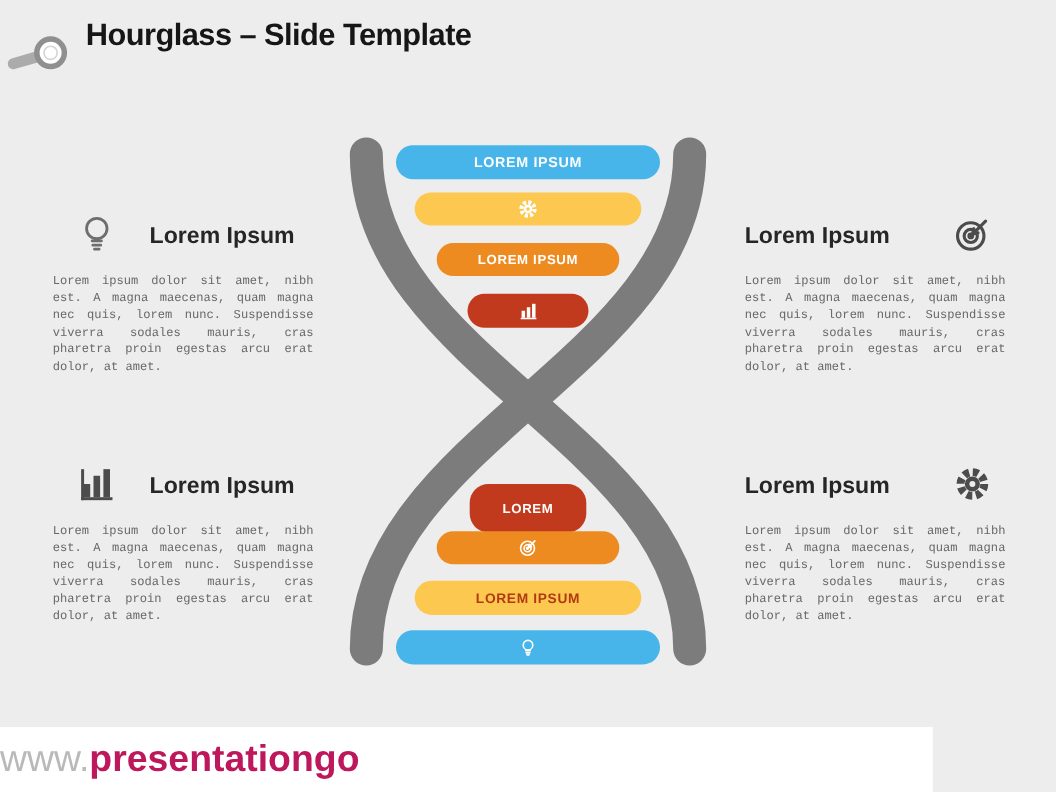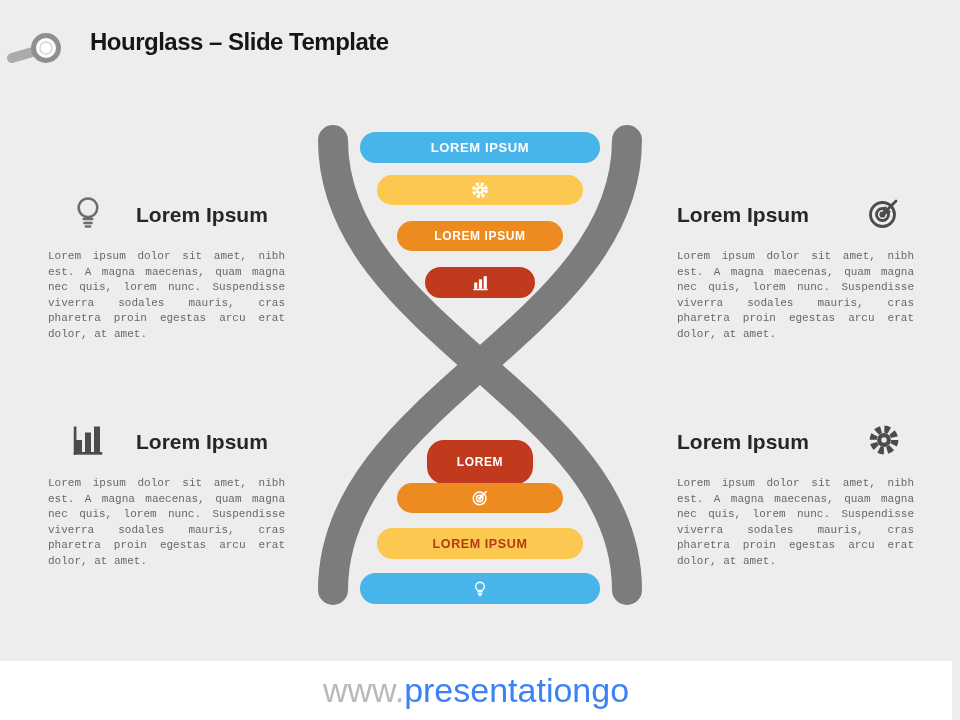--- a/index.html
+++ b/index.html
@@ -3,22 +3,22 @@
 <meta charset="utf-8">
 <style>
   html,body{margin:0;padding:0;}
   body{width:960px;height:720px;position:relative;overflow:hidden;
        background:#ededed;font-family:"Liberation Sans",sans-serif;}
 
   .slide{position:absolute;inset:0;}
 
   
   .logo{position:absolute;left:4px;top:18px;}
-  .title{position:absolute;left:78px;top:16px;margin:12px;
-         font-size:24px;font-weight:bold;color:#161616;letter-spacing:-0.5px;}
+  .title{position:absolute;left:78px;top:16px;margin:0;
+         font-size:28px;font-weight:bold;color:#161616;letter-spacing:-0.5px;}
 
   
   .ribbon{position:absolute;left:0;top:0;}
 
   
   .pill{position:absolute;border-radius:17px;display:flex;align-items:center;
         justify-content:center;font-weight:bold;font-size:13px;letter-spacing:.6px;}
   .pill .icon svg{display:block;}
 
   
@@ -32,24 +32,24 @@
   .block.tl .block-heading,.block.bl .block-heading{margin-left:30px;}
   .block.tr .block-head,.block.br .block-head{padding-right:12px;}
   .block.tr .icon,.block.br .icon{margin-left:auto;}
   .block-heading{font-size:21px;font-weight:bold;color:#262626;}
   .block-body{margin:13px 0 0 0;font-size:11px;line-height:15.6px;color:#686868;
               text-align:justify;font-family:Liberation Mono, monospace;}
   .icon-dark{color:#4c4c4c;}
   .icon-mid{color:#6e6e6e;}
 
   
-  .footer{position:absolute;left:0;bottom:0;width:952px;height:59px;background:#ffffff;
-          display:flex;align-items:center;justify-content:center;font-size:34px;}
+  .footer{position:absolute;left:0;bottom:0;width:848px;height:59px;background:#ffffff;
+          display:flex;align-items:center;font-size:34px;}
   .footer .dim{color:#b9b9b9;font-weight:normal;}
-  .footer .brand{color:#3b82f6;font-weight:normal;}
+  .footer .brand{color:#be185d;font-weight:bold;}
 </style>
 </head>
 <body>
 
 <div class="slide">
 
   <span class="logo">
     <svg width="66" height="52" viewBox="0 0 66 52">
       <line x1="8" y1="40" x2="32" y2="33" stroke="#ababab" stroke-width="10" stroke-linecap="round"></line>
       <circle cx="42" cy="30" r="12.5" fill="#ffffff" stroke="#8f8f8f" stroke-width="5"></circle>

